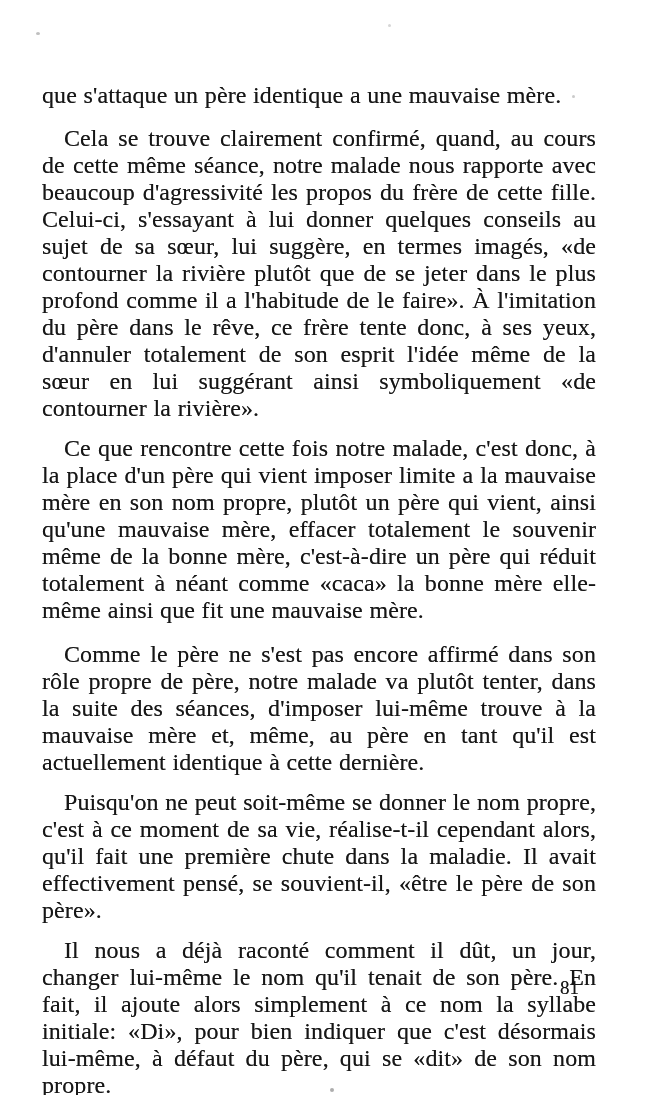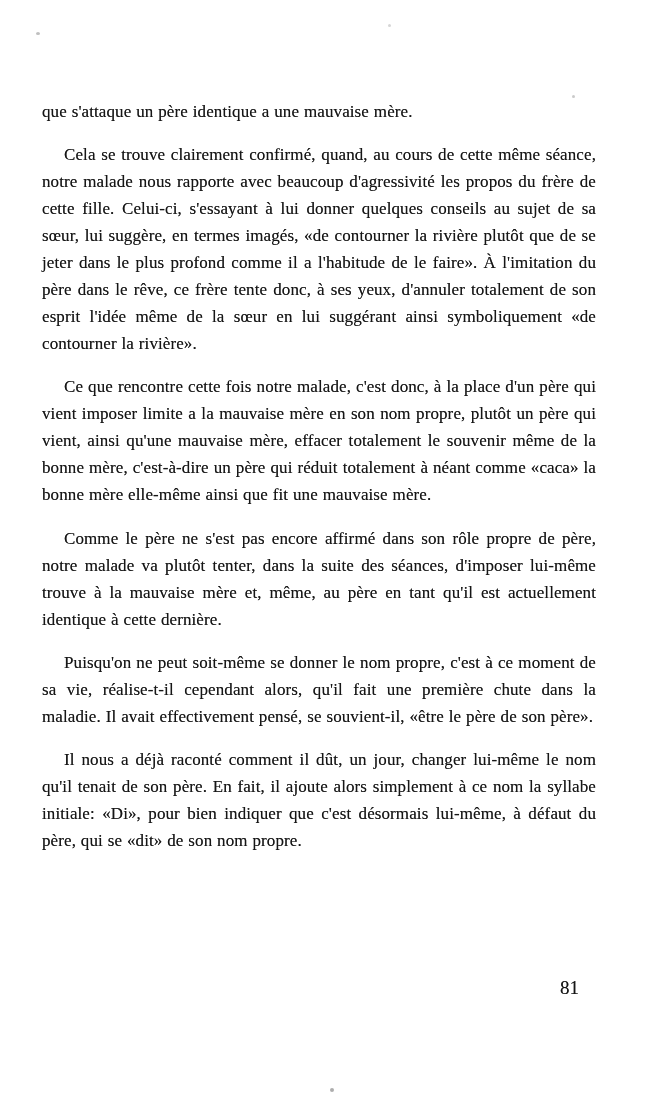--- a/index.html
+++ b/index.html
@@ -16,22 +16,22 @@
     color: #161616;
     overflow: hidden;
   }
   .text-block {
     position: absolute;
     left: 42px;
     top: 82px;
     width: 554px;
   }
   .para {
-    margin: 16px 0 13px 0;
-    font-size: 17px;
+    margin: 0 0 13px 0;
+    font-size: 24px;
     line-height: 27px;
     text-align: justify;
     text-indent: 22px;
     letter-spacing: 0.1px;
     word-spacing: 0.5px;
     text-shadow: 0 0 0.6px rgba(25,25,25,0.6);
   }
   .para.continuation {
     text-indent: 0;
     margin-bottom: 16px;

